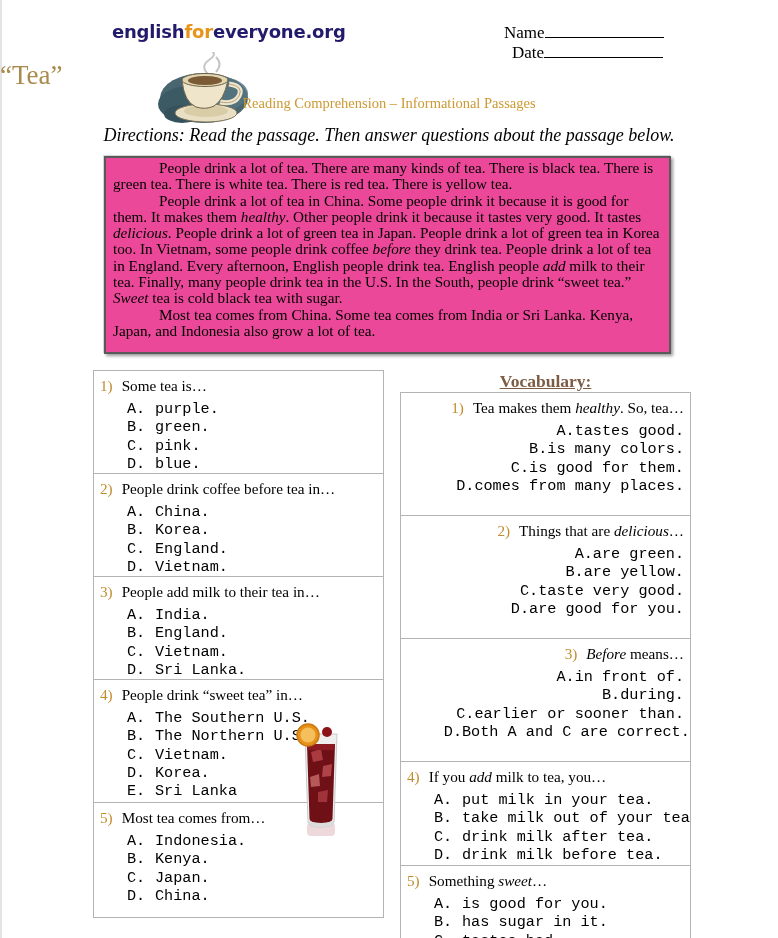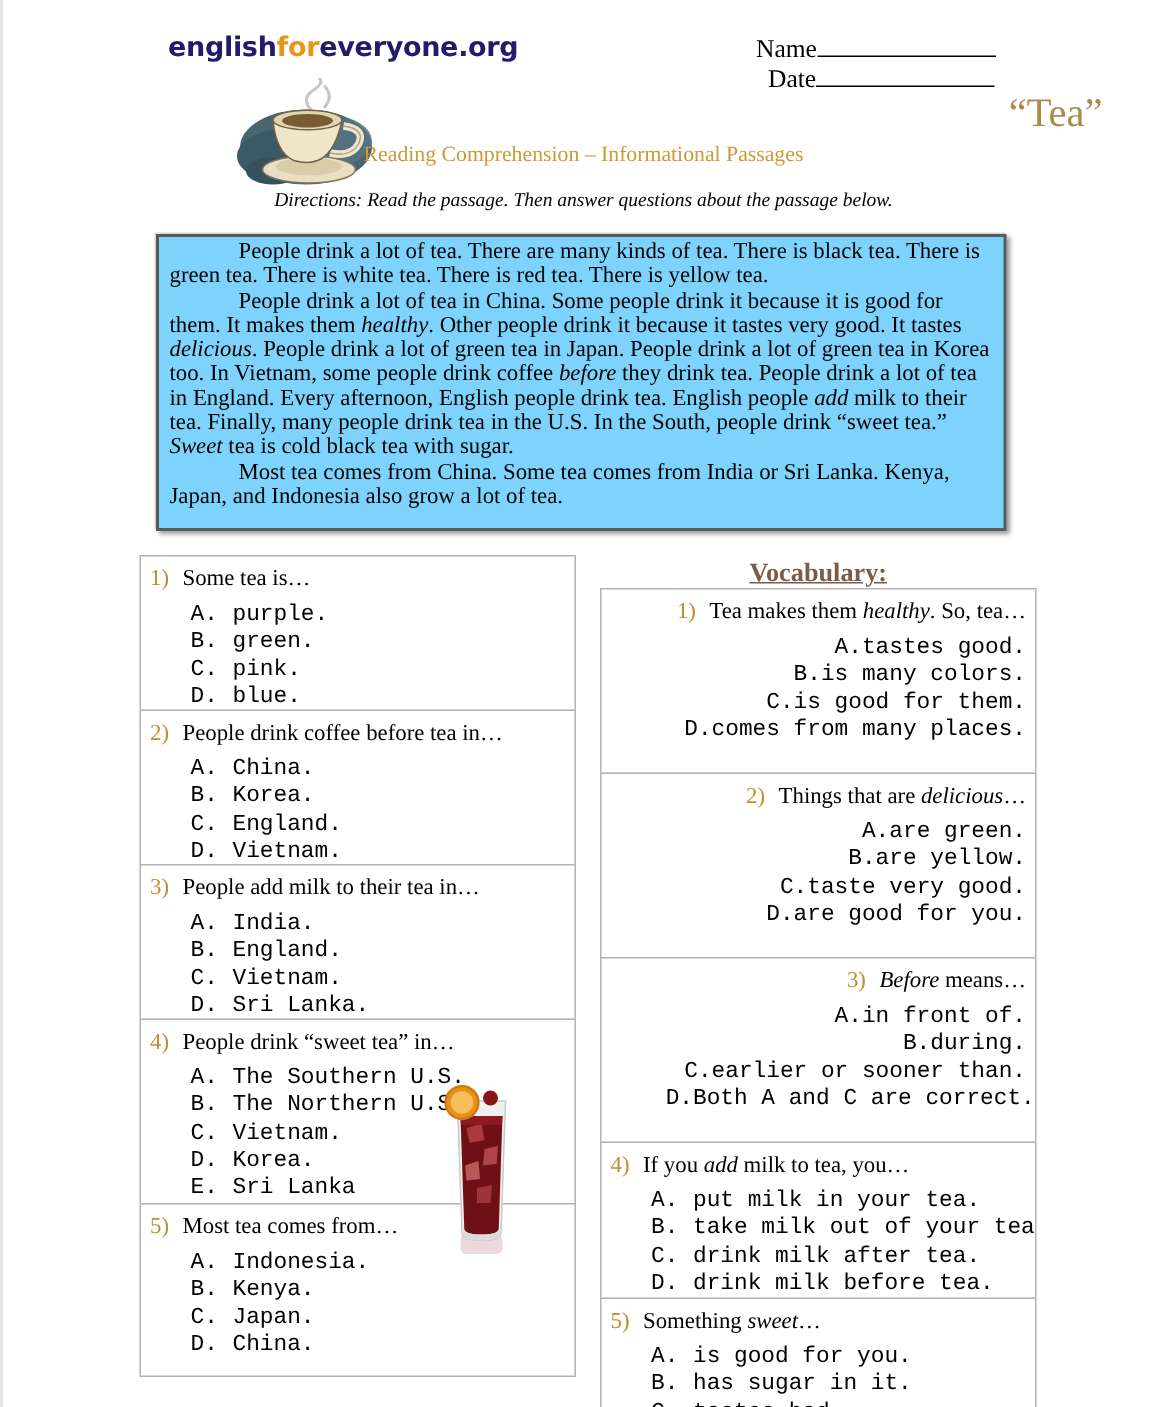--- a/index.html
+++ b/index.html
@@ -15,30 +15,30 @@
   .logo .navy{color:#221a6b}
   .logo .orange{color:#e8941a}
 
   .namedate{position:absolute;left:504px;top:22px;font-size:17px;}
   .nd-row{height:20px;white-space:nowrap;}
   .nd-row.date{padding-left:8px;}
   .nd-line{display:inline-block;width:119px;border-bottom:1px solid #000;height:15px;}
 
   .teacup{position:absolute;left:152px;top:52px;}
 
-  .title{position:absolute;left:0;top:60px;width:735px;text-align:right;
+  .title{position:absolute;left:0;top:60px;width:735px;text-align:left;
          font-size:27px;color:#ab8a4d;}
   .subtitle{position:absolute;left:0;top:95px;width:778px;text-align:center;
             font-size:14.5px;color:#cc9933;}
   .directions{position:absolute;left:0;top:125px;width:778px;text-align:center;
-              font-style:italic;font-size:13px;}
+              font-style:italic;font-size:18px;}
 
   
   .passage-box{position:absolute;left:104px;top:156px;width:567px;height:198px;
-               box-sizing:border-box;border:2px solid #5a5a5a;background:#7dd3fc;
+               box-sizing:border-box;border:2px solid #5a5a5a;background:#ec4899;
                box-shadow:2px 2px 3px #9a9a9a, -1px -1px 0 #d8d8d8;
                padding:2px 7px;overflow:hidden;}
   .ppara{margin:0;text-indent:46px;font-size:15.2px;line-height:16.3px;}
   .bi{font-weight:normal;font-style:italic;}
 
   
   .qcol{position:absolute;top:371px;width:291px;}
   .qcol.left-col{left:93px;}
   .qcol.right-col{left:400px;}
   .qheading{text-align:center;font-weight:bold;font-size:17.5px;color:#7d5c45;

